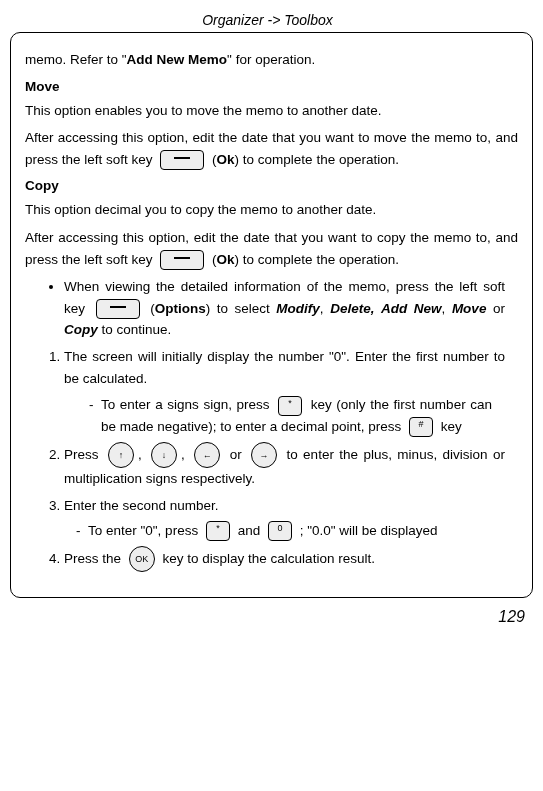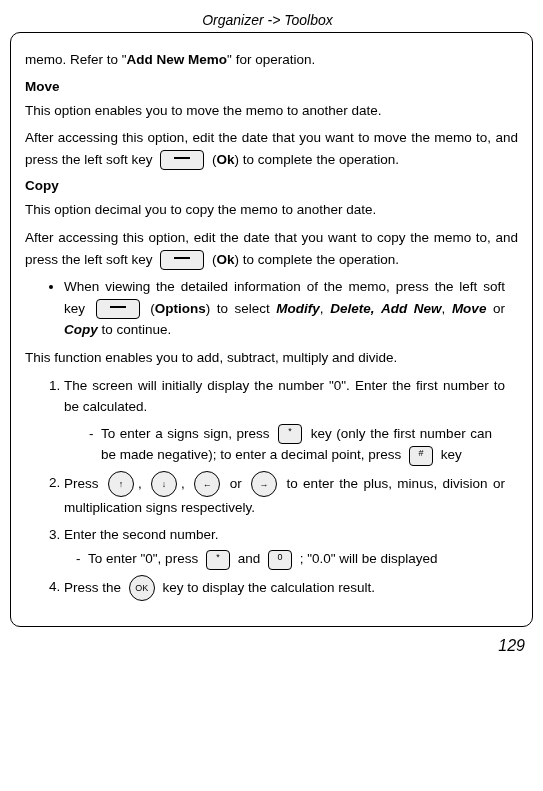--- a/index.html
+++ b/index.html
@@ -128,21 +128,20 @@
       <span> (</span><span class="bold">Options</span><span>) to select </span>
       <span class="bolditalic">Modify</span><span>, </span>
       <span class="bolditalic">Delete,</span><span> </span>
       <span class="bolditalic">Add New</span><span>, </span>
       <span class="bolditalic">Move</span><span> or </span>
       <span class="bolditalic">Copy</span><span> to continue.</span>
     </li>
   </ul>
 
 
-  <p>This function enables you to add, subtract, multiply and divide.</p>
 
   <ol class="num">
     <li>
       <span>The screen will initially display the number "0". Enter the first number to be calculated.</span>
       <ul class="sub">
         <li>
           <span>To enter a signs sign, press </span>
           <span class="key small">*</span>
           <span> key (only the first number can be made negative); to enter a decimal point, press </span>
           <span class="key small">#</span>

